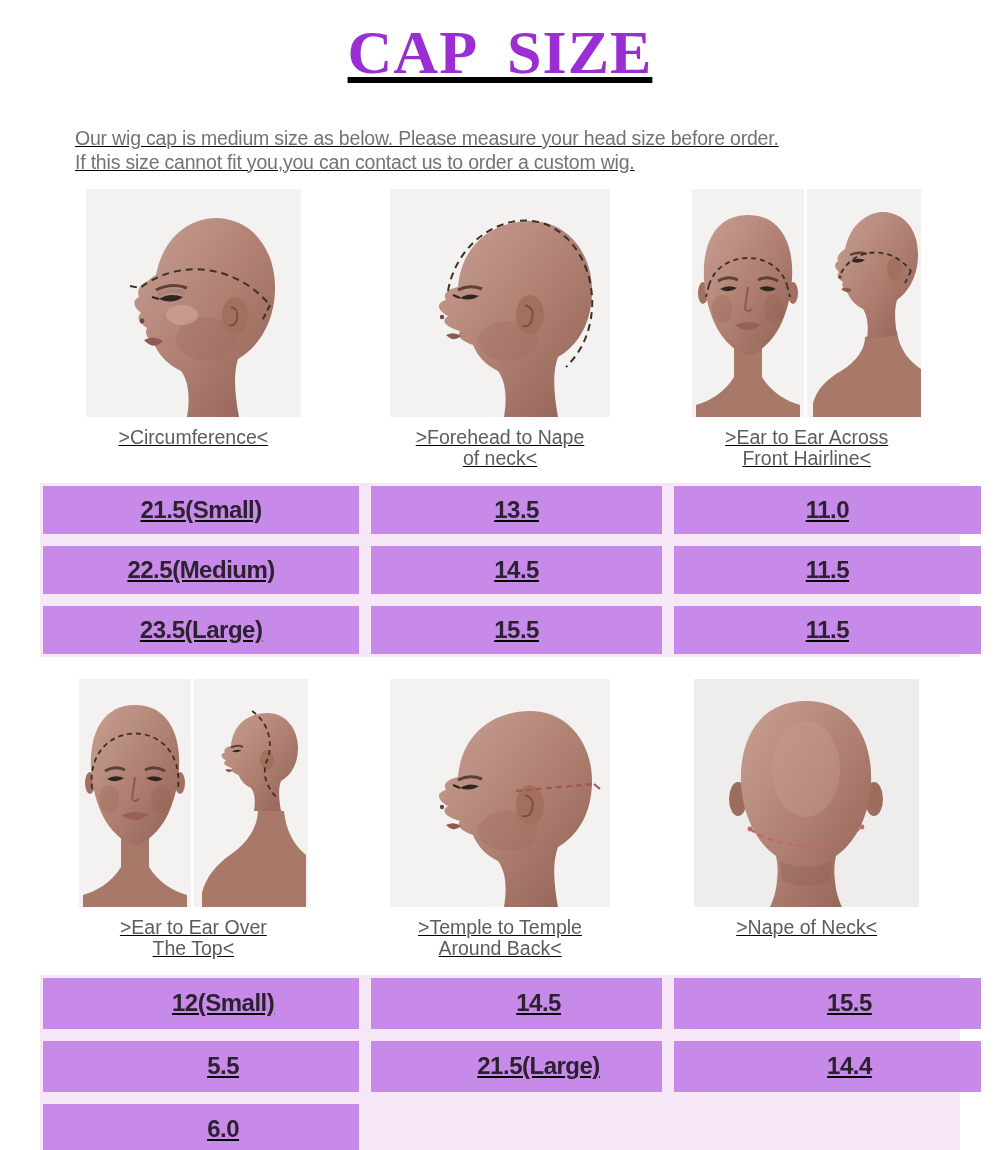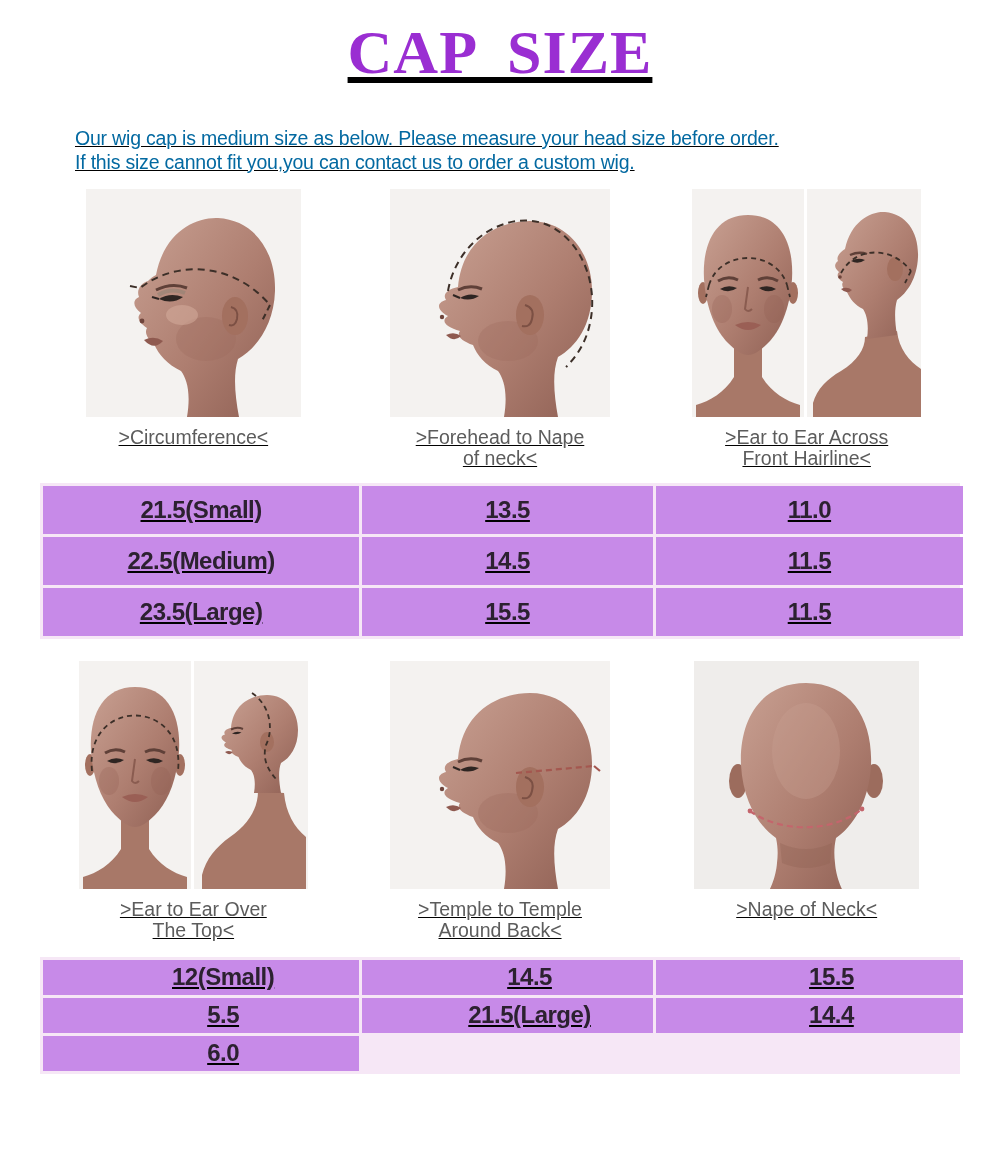--- a/index.html
+++ b/index.html
@@ -19,47 +19,47 @@
     font-size:62px;
     line-height:1.05;
     color:var(--title-purple);
     letter-spacing:1px;
     word-spacing:16px;
   }
   .intro{
     margin:42px 40px 0 75px;
     font-size:19.5px;
     line-height:1.22;
-    color:#0369a1;
+    color:#737373;
     letter-spacing:-0.2px;
   }
   .fig-row{display:flex;margin:14px 40px 0;}
   .fig-col{flex:1;display:flex;flex-direction:column;align-items:center;}
   .fig-box{height:228px;display:flex;gap:3px;background:#fff;}
   .panel{background:linear-gradient(#f7f5f3,#efecea);}
   .caption{
     margin-top:10px;height:46px;text-align:center;
     font-size:19.5px;line-height:21px;color:var(--caption-gray);
   }
   .size-table{
     margin:10px 40px 0;
     display:grid;
     grid-template-columns:34.6% 31.8% 33.6%;
-    gap:3px;
+    gap:12px;
     background:var(--table-grid-line);
     padding:3px;
   }
   .size-table .cell{
     background:var(--table-cell-purple);
     height:48px;
     display:flex;align-items:center;justify-content:center;
     font-size:24px;font-weight:600;letter-spacing:-0.5px;
     color:#2c2130;
   }
-  .size-table.bottom .cell{height:35px;padding-left:44px;}
+  .size-table.bottom .cell{height:51px;padding-left:44px;}
   .row2{margin-top:22px;}
   svg{display:block;}
 </style>
 </head>
 <body>
 
 <div class="page">
 
   <div class="title">CAP SIZE</div>
 

